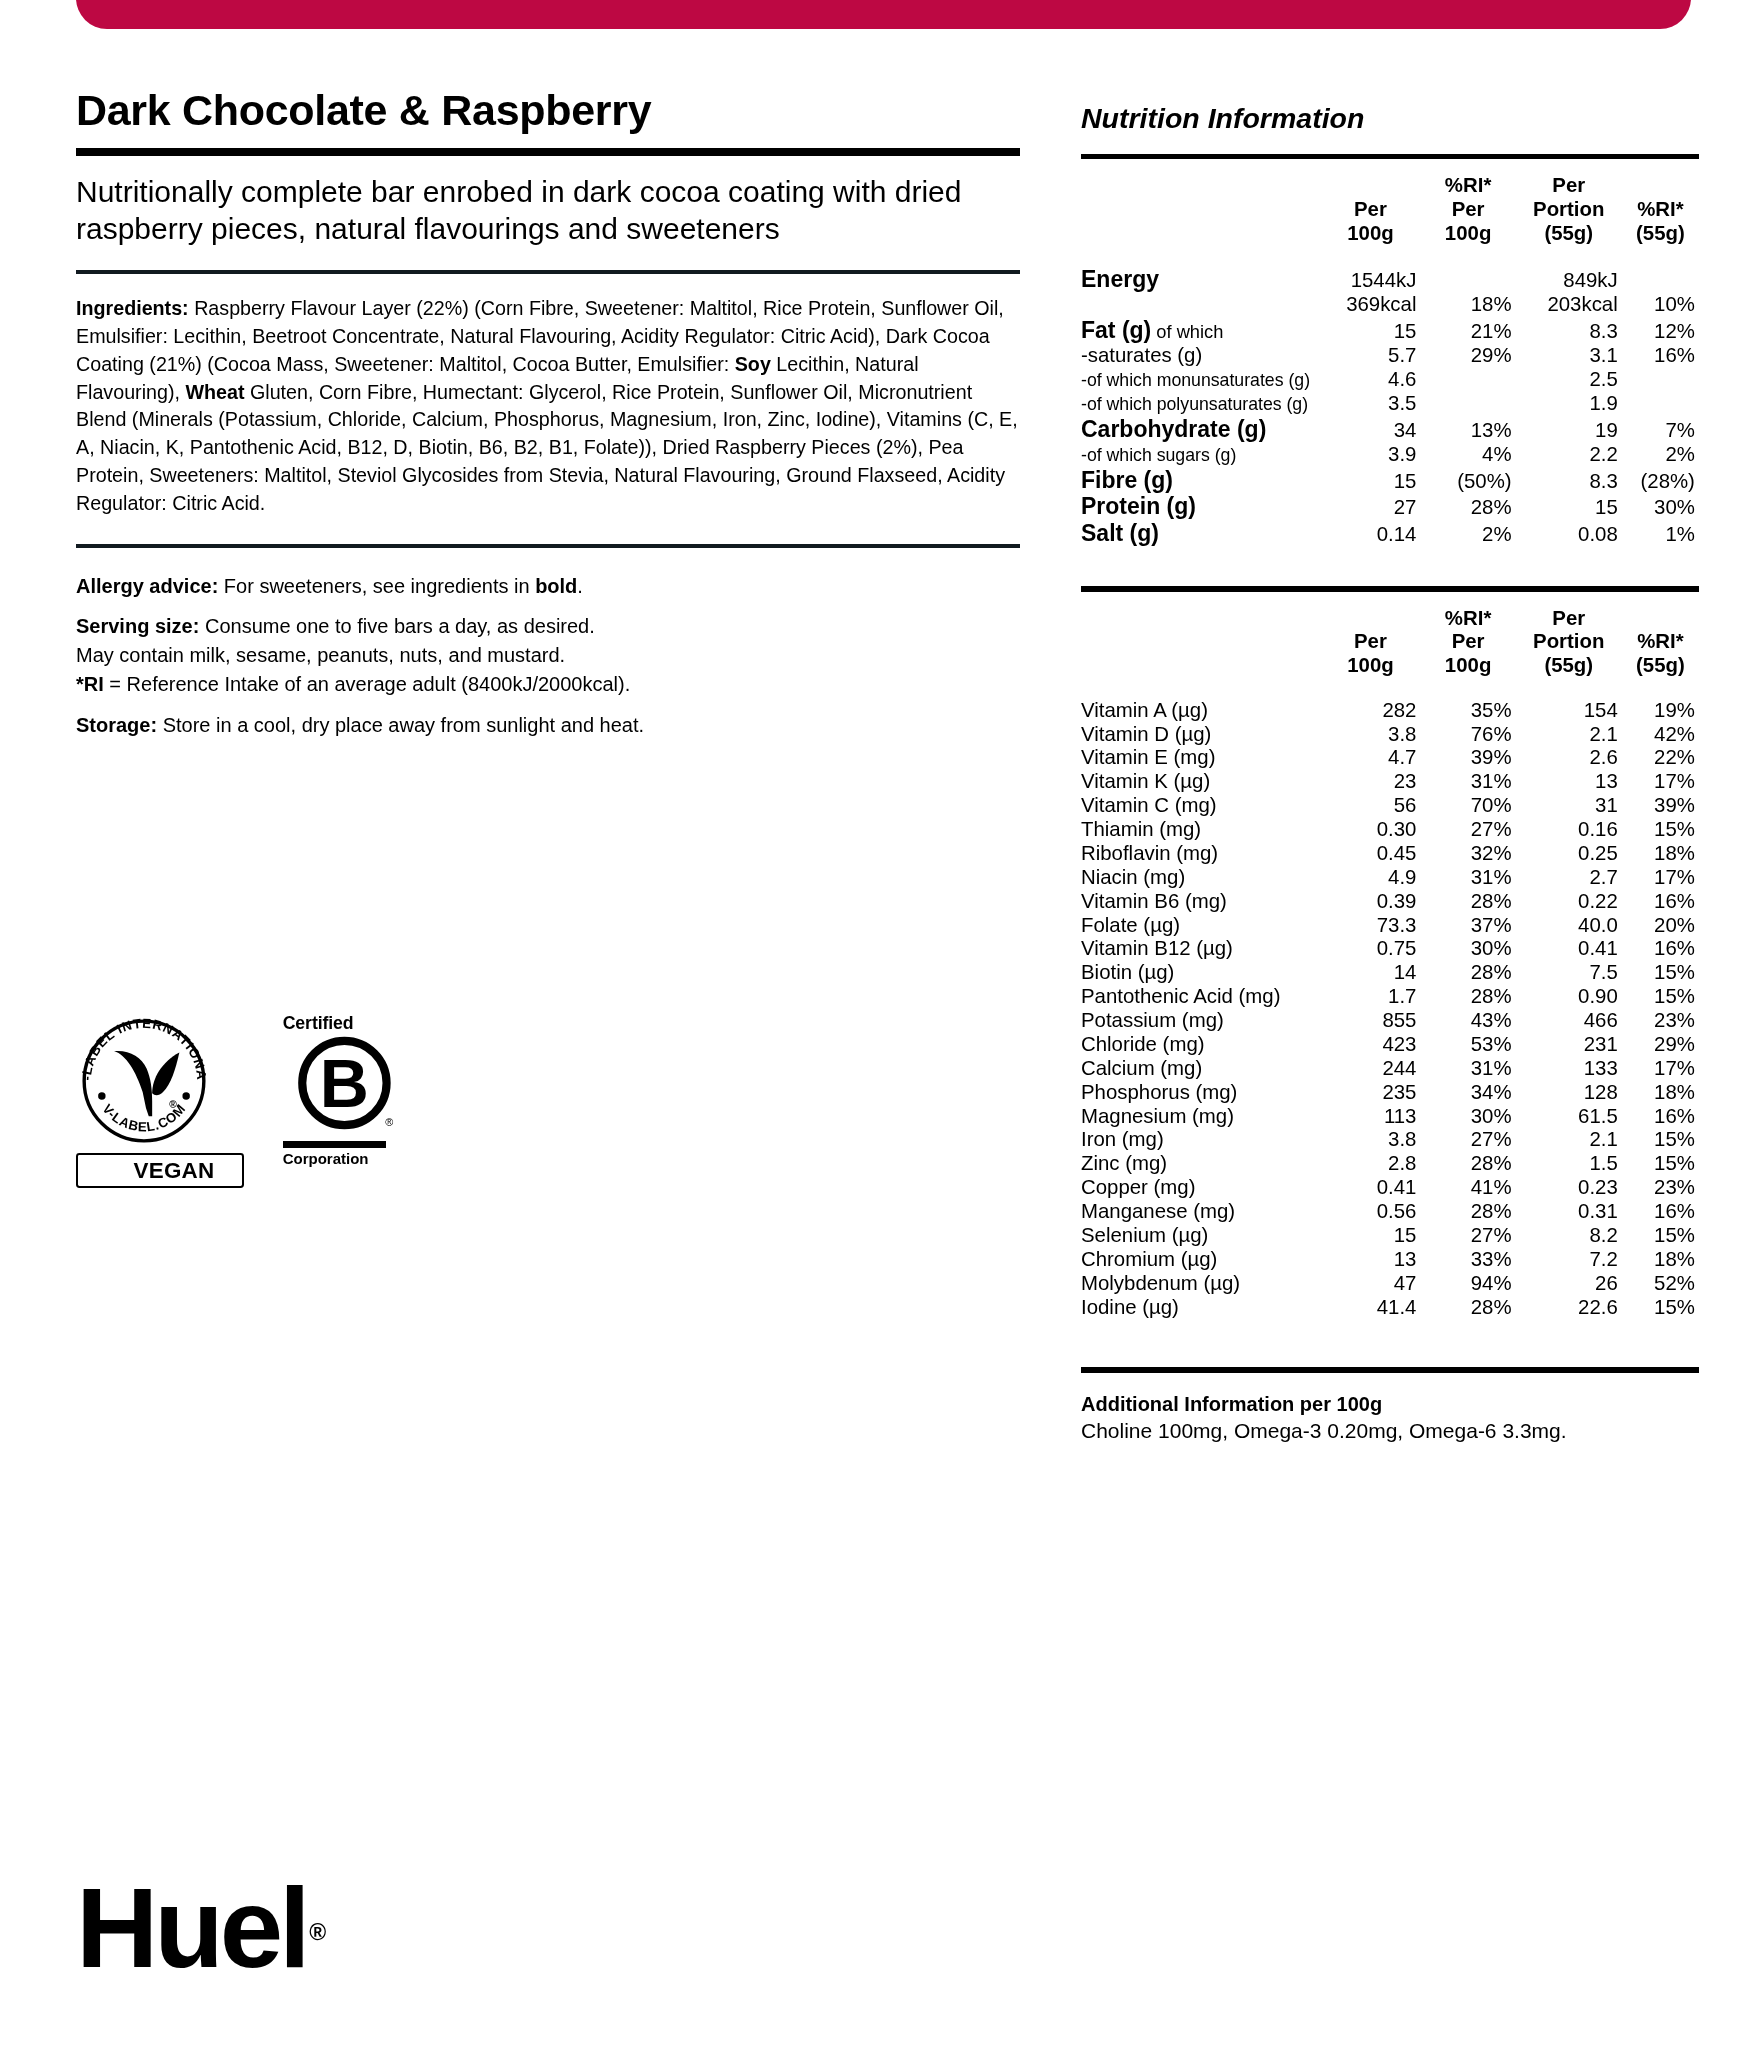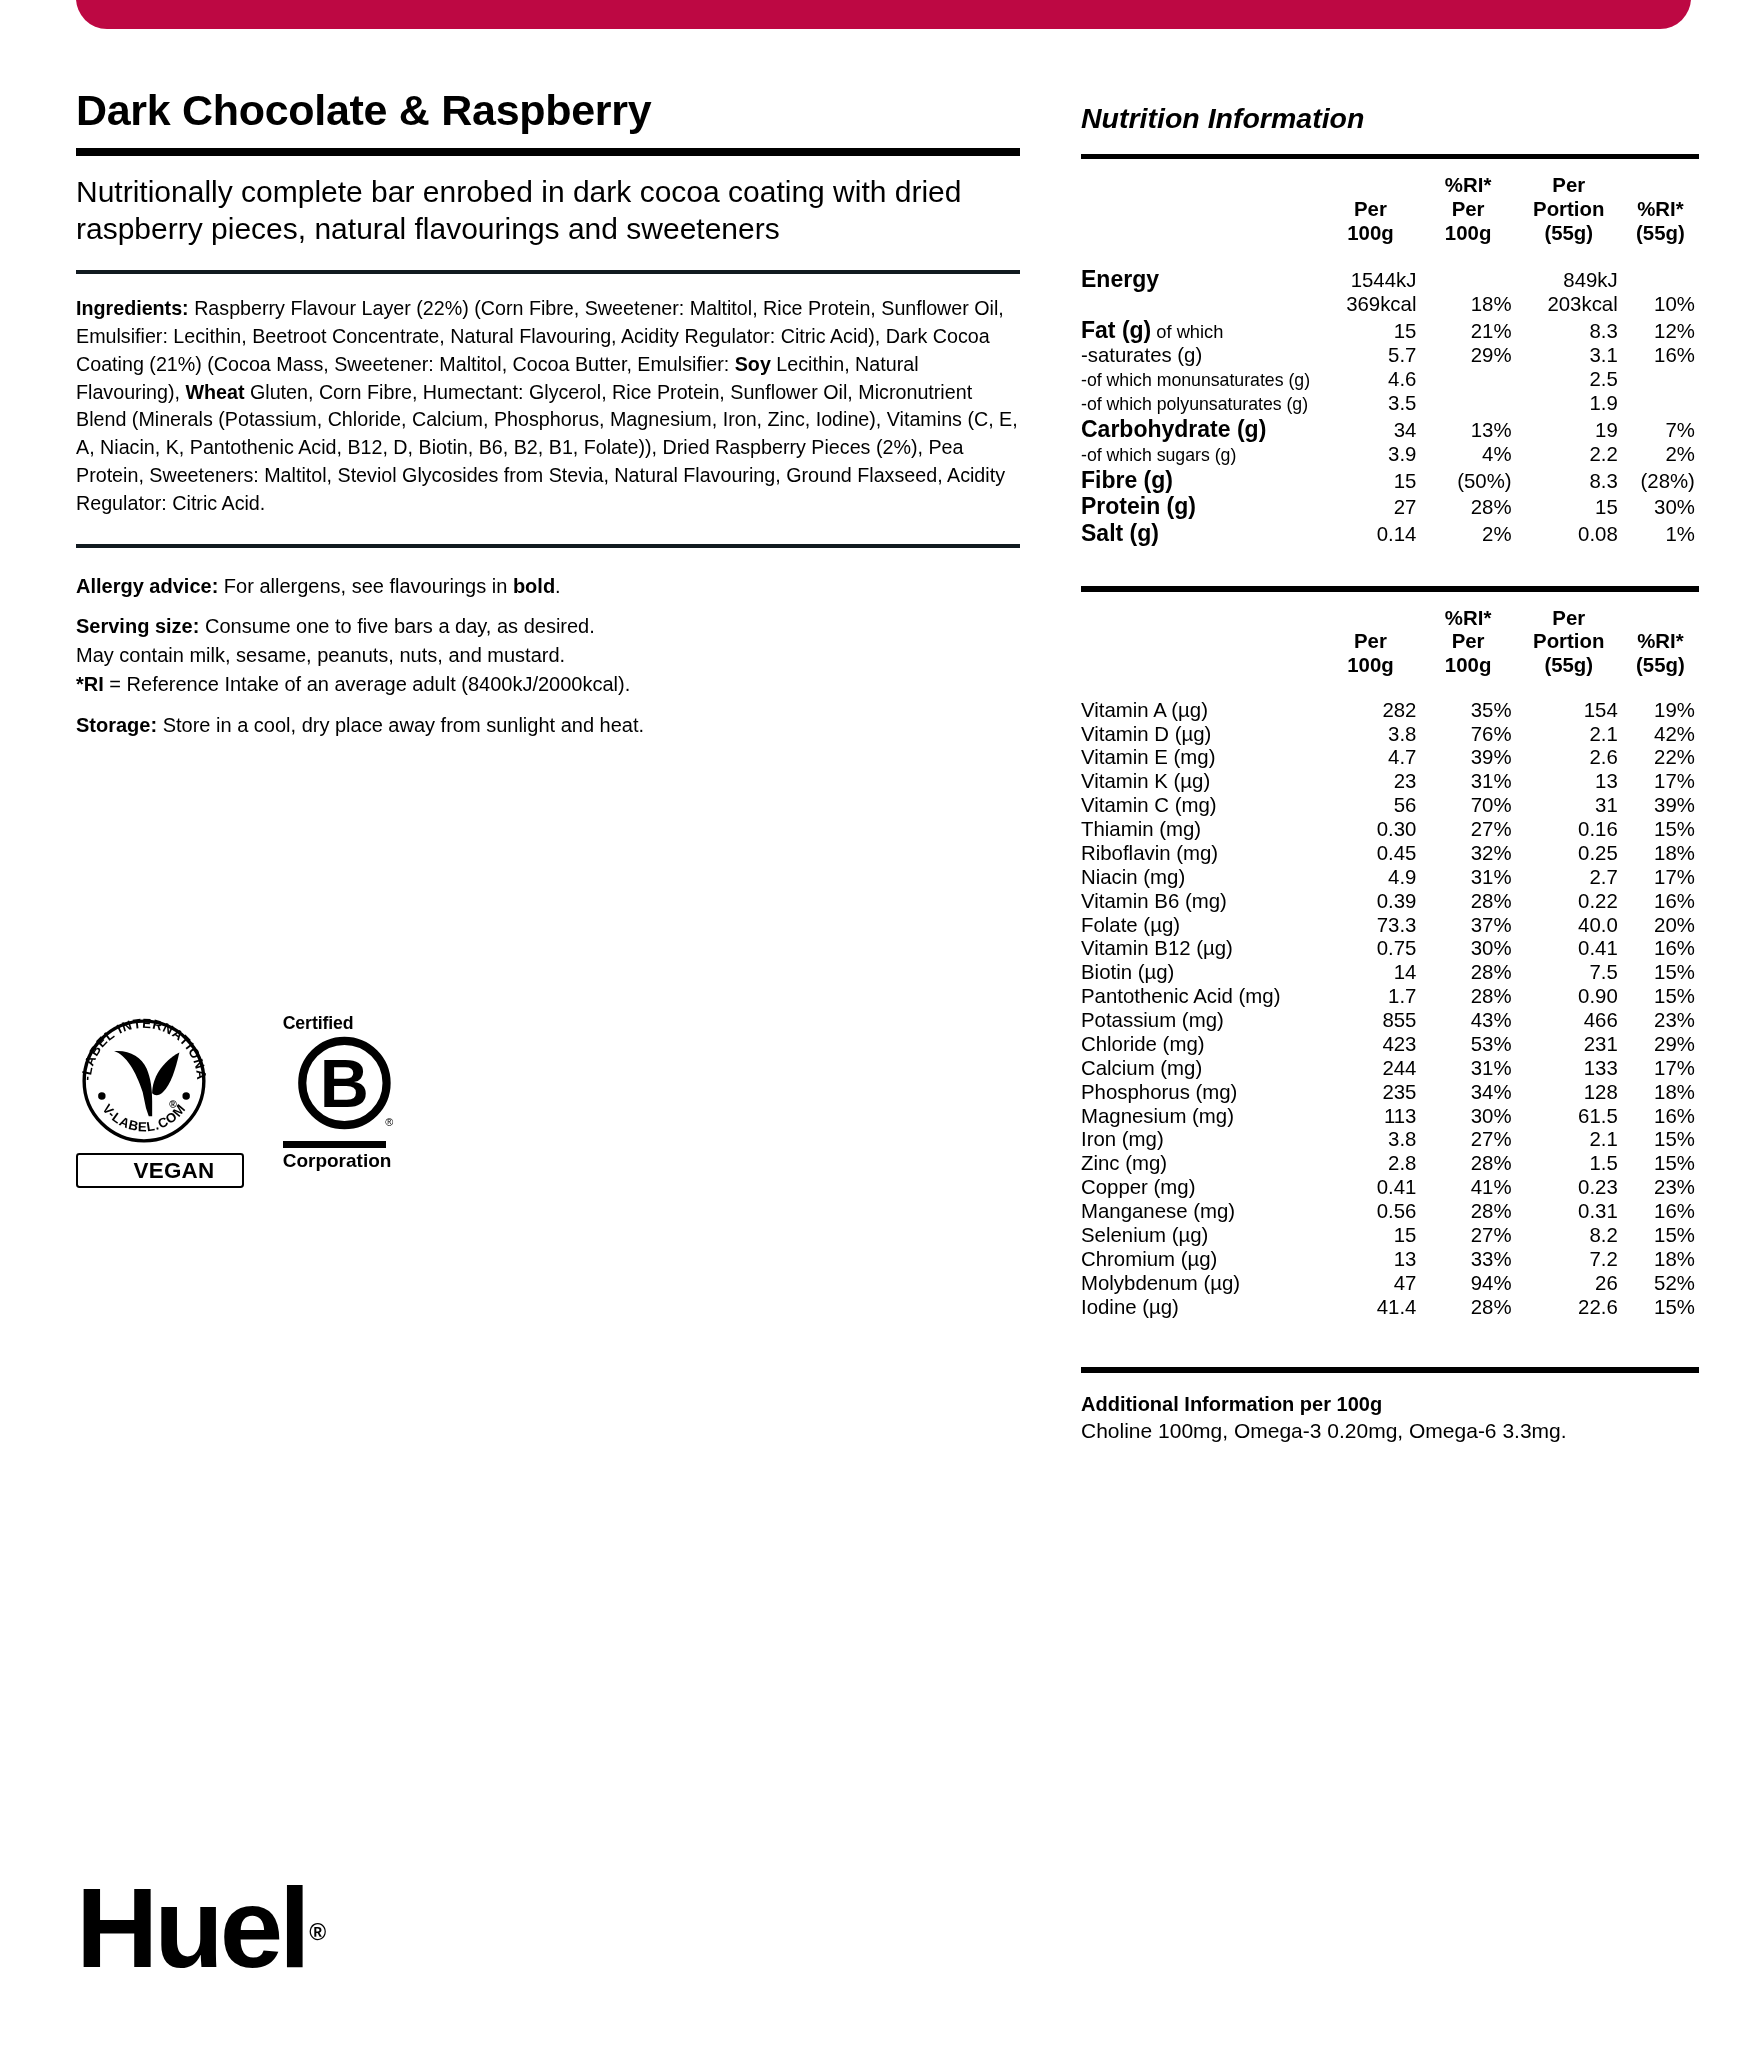--- a/index.html
+++ b/index.html
@@ -123,21 +123,21 @@
     text-align: left;
     margin-left: 2.7px;
   }
   .bcorp-bar {
     height: 7.5px;
     background: #000;
     width: 103px;
     margin: 2.7px 0 2px 2.7px;
   }
   .bcorp-bottom {
-    font-size: 19px;
+    font-size: 15px;
     font-weight: bold;
     text-align: left;
     margin-left: 2.7px;
   }
 
   
   .huel-logo {
     position: absolute;
     left: 76px;
     top: 1881px;
@@ -234,21 +234,21 @@
 
     <div class="rule-thin"></div>
 
     <p class="ingredients"><b>Ingredients:</b><span> Raspberry Flavour Layer (22%) (Corn Fibre, Sweetener: Maltitol, Rice Protein, Sunflower Oil, Emulsifier: Lecithin, Beetroot Concentrate, Natural Flavouring, Acidity Regulator: Citric Acid), Dark Cocoa Coating (21%) (Cocoa Mass, Sweetener: Maltitol, Cocoa Butter, Emulsifier: </span><b>Soy</b><span> Lecithin, Natural Flavouring), </span><b>Wheat</b><span> Gluten, Corn Fibre, Humectant: Glycerol, Rice Protein, Sunflower Oil, Micronutrient Blend (Minerals (Potassium, Chloride, Calcium, Phosphorus, Magnesium, Iron, Zinc, Iodine), Vitamins (C, E, A, Niacin, K, Pantothenic Acid, B12, D, Biotin, B6, B2, B1, Folate)), Dried Raspberry Pieces (2%), Pea Protein, Sweeteners: Maltitol, Steviol Glycosides from Stevia, Natural Flavouring, Ground Flaxseed, Acidity Regulator: Citric Acid.</span></p>
 
     <div class="gap-md"></div>
     <div class="rule-thin"></div>
     <div class="gap-sm"></div>
 
     <div class="advice-block">
-      <p class="advice-line"><b>Allergy advice:</b><span> For allergens, see flavourings in </span><b>bold</b><span>.</span></p>
+      <p class="advice-line"><b>Allergy advice:</b><span> For sweeteners, see ingredients in </span><b>bold</b><span>.</span></p>
       <p class="advice-line spaced"><b>Serving size:</b><span> Consume one to five bars a day, as desired.</span></p>
       <p class="advice-line">May contain milk, sesame, peanuts, nuts, and mustard.</p>
       <p class="advice-line"><b>*RI</b><span> = Reference Intake of an average adult (8400kJ/2000kcal).</span></p>
       <p class="advice-line spaced"><b>Storage:</b><span> Store in a cool, dry place away from sunlight and heat.</span></p>
     </div>
   </div>
 
   <div class="certs">
 
     <div class="vlabel">

